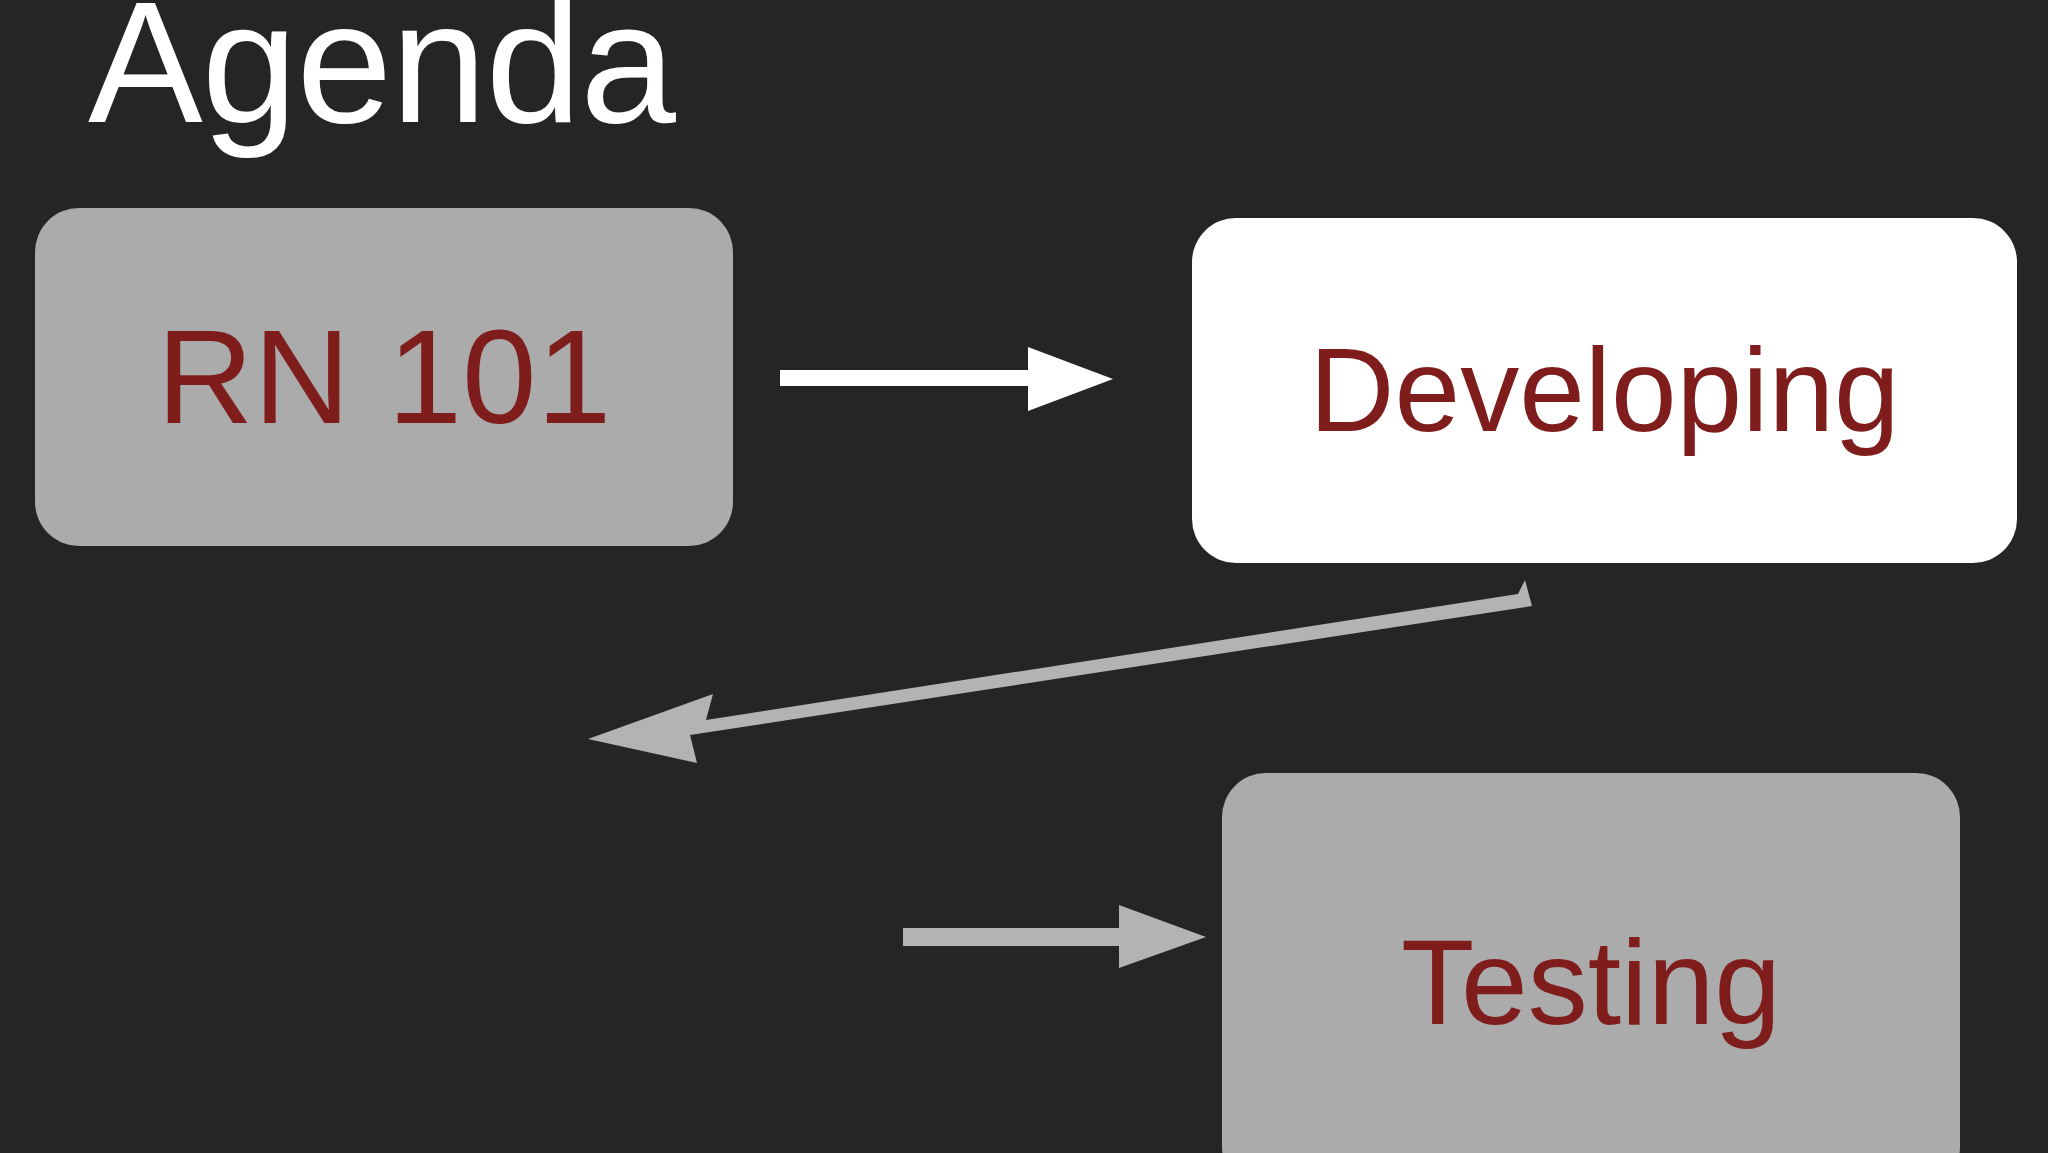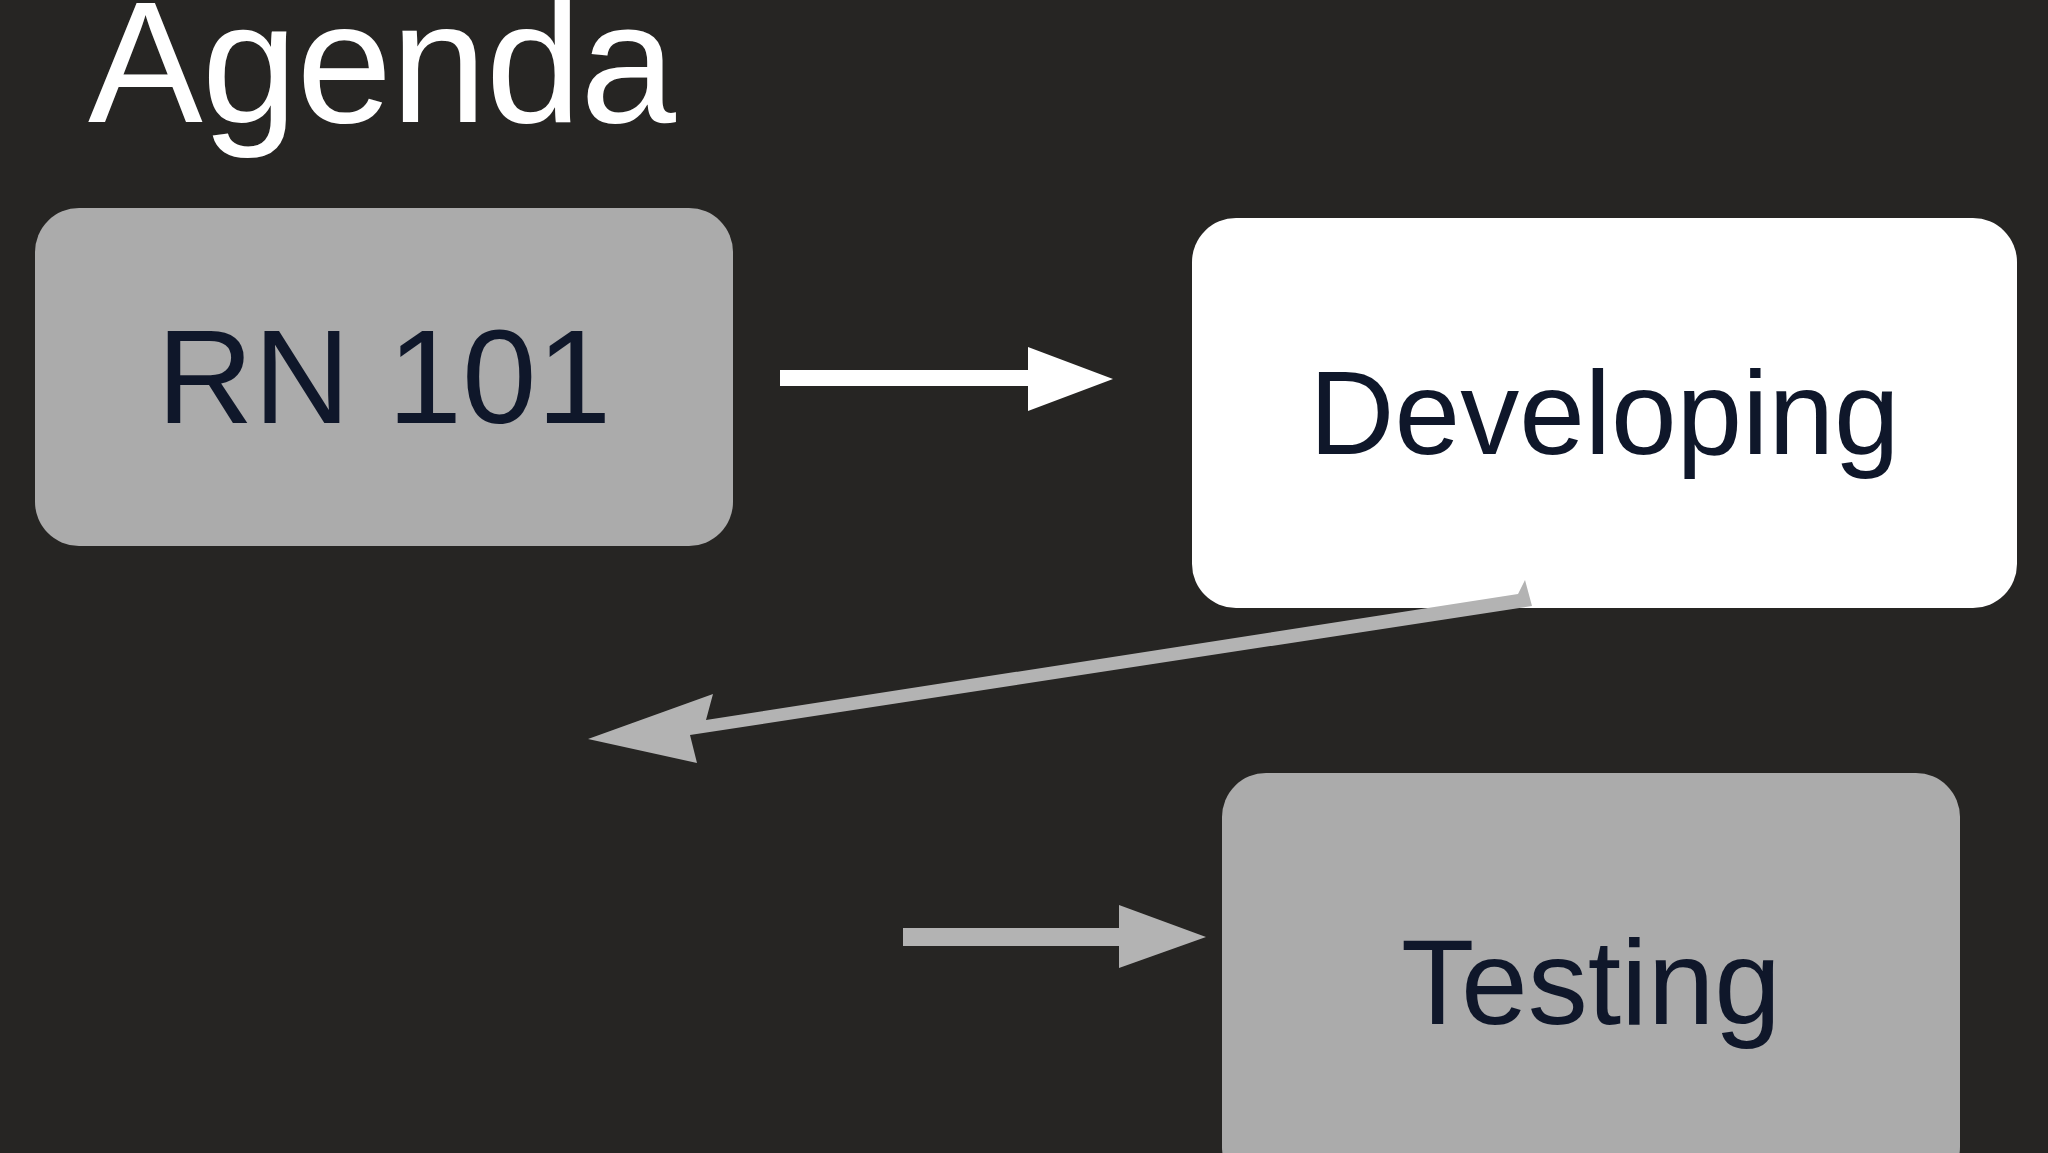--- a/index.html
+++ b/index.html
@@ -32,34 +32,34 @@
   
   .node {
     position: absolute;
     display: flex;
     align-items: center;
     justify-content: center;
     text-align: center;
     box-sizing: border-box;
     line-height: 1.12;
     font-weight: 400;
-    color: #0f172a;
+    color: #7f1d1d;
   }
   .node-gray  { background: #ababab; }
   .node-white { background: #ffffff; }
 
   #node-rn101 {
     left: 35px;  top: 208px;
     width: 698px; height: 338px;
     border-radius: 44px;
     font-size: 134px;
   }
   #node-developing {
     left: 1192px; top: 218px;
-    width: 825px;  height: 390px;
+    width: 825px;  height: 345px;
     border-radius: 44px;
     font-size: 118px;
   }
   #node-debugging {
     left: 35px;  top: 768px;
     width: 865px; height: 345px;
     border-radius: 44px;
     font-size: 120px;
   }
   #node-testing {

